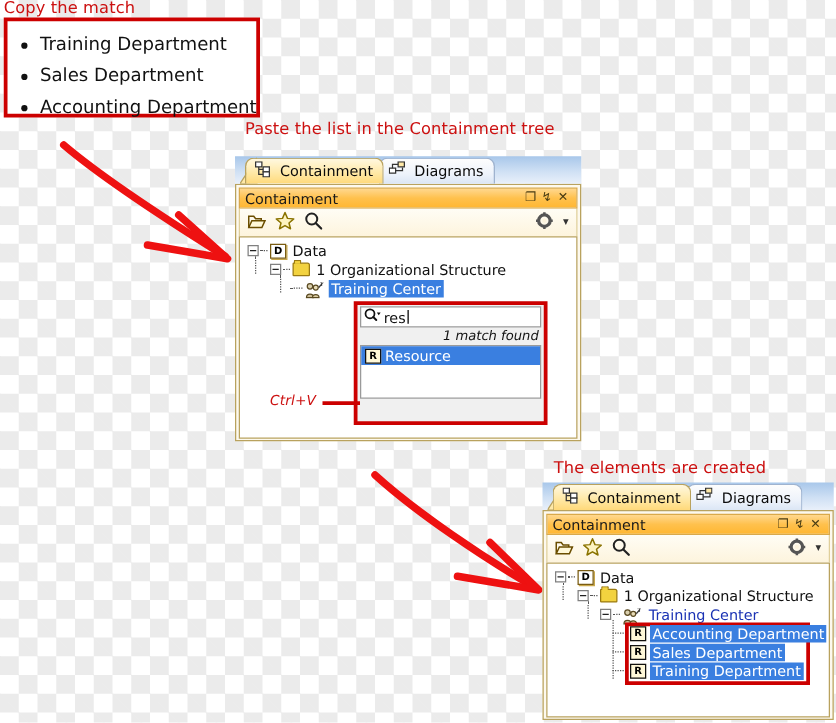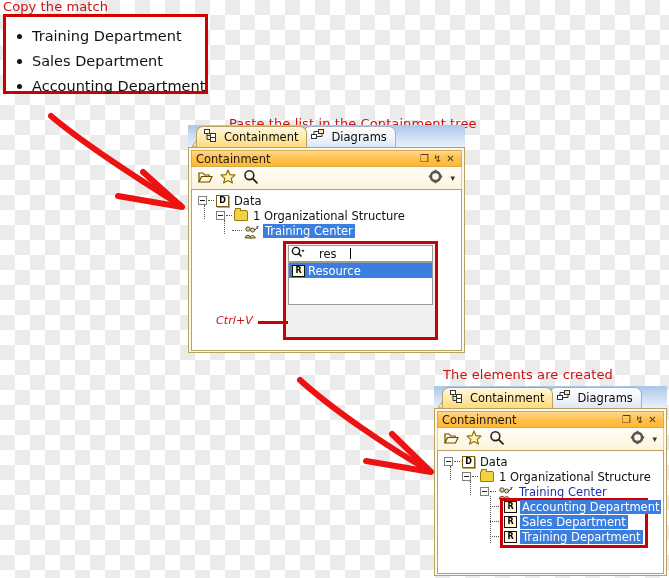--- a/index.html
+++ b/index.html
@@ -120,21 +120,21 @@
     position:absolute;border:3px solid #cc0000;background:#f0f0f0;box-sizing:border-box;
   }
   .st-head{
     height:17px;background:linear-gradient(to bottom,#f2f2f2,#dcdcdc);
     font-size:11.5px;font-weight:bold;color:#111;
     display:flex;align-items:center;padding-left:5px;
     border-bottom:1px solid #bdbdbd;box-sizing:border-box;
   }
   .st-input{
     height:17px;background:#ffffff;border:1px solid #9a9a9a;margin:1px 2px 0 2px;
-    display:flex;align-items:center;padding-left:2px;box-sizing:border-box;gap:12px;
+    display:flex;align-items:center;padding-left:2px;box-sizing:border-box;
   }
   .st-input .q{font-size:11px;color:#222;}
   .st-input .val{font-size:11.5px;color:#111;margin-left:1px;}
   .caret{display:inline-block;width:1px;height:11px;background:#000;margin-left:1px;}
   .st-count{
     height:14px;font-size:10.5px;font-style:italic;color:#111;
     display:flex;align-items:center;justify-content:flex-end;padding-right:4px;
     box-sizing:border-box;
   }
   .st-list{
@@ -166,21 +166,21 @@
     <li>Sales Department</li>
     <li>Accounting Department</li>
   </ul>
 </div>
 
 <svg class="arrow" style="left:40px;top:100px;" width="180" height="130" viewBox="0 0 180 130">
   <path d="M11,16 C45,45 100,80 140,105" stroke="#ee1111" stroke-width="6" fill="none" stroke-linecap="round"></path>
   <path d="M103,72 L142,107 L78,96" stroke="#ee1111" stroke-width="6" fill="none" stroke-linecap="round" stroke-linejoin="round"></path>
 </svg>
 
-<div class="abs annot" id="paste-label" style="left:196px;top:116px;margin-left:33px;">Paste the list in the Containment tree</div>
+<div class="abs annot" id="paste-label" style="left:196px;top:96px;">Paste the list in the Containment tree</div>
 
 <div class="win" style="left:188px;top:125px;width:277px;height:228px;">
 
   <div class="tabstrip">
     <svg class="tab-skew" width="14" height="21" viewBox="0 0 14 21" style="left:4px;">
       <path d="M0,21 L13,1 L14,21 Z" fill="#ffe9a8" stroke="#b9a25e" stroke-width="1"></path>
     </svg>
     <div class="tab active">
       <span class="ico">
         <svg width="13" height="13" viewBox="0 0 13 13">
@@ -285,20 +285,21 @@
           <span class="q">
             <svg width="15" height="12" viewBox="0 0 15 12">
               <circle cx="5" cy="5" r="3.6" fill="none" stroke="#111" stroke-width="1.4"></circle>
               <path d="M7.6,7.6 L10,10" stroke="#111" stroke-width="1.6" stroke-linecap="round"></path>
               <path d="M10.5,4 L13.5,4 L12,6.2 Z" fill="#111"></path>
             </svg>
           </span>
           <span class="val">res</span>
           <span class="caret"></span>
         </div>
+        <div class="st-count">1 match found</div>
         <div class="st-list" style="height:43px;">
           <div class="st-row sel">
             <span class="ico-R">R</span>
             <span class="txt">Resource</span>
           </div>
         </div>
       </div>
     </div>
   </div>
 </div>

